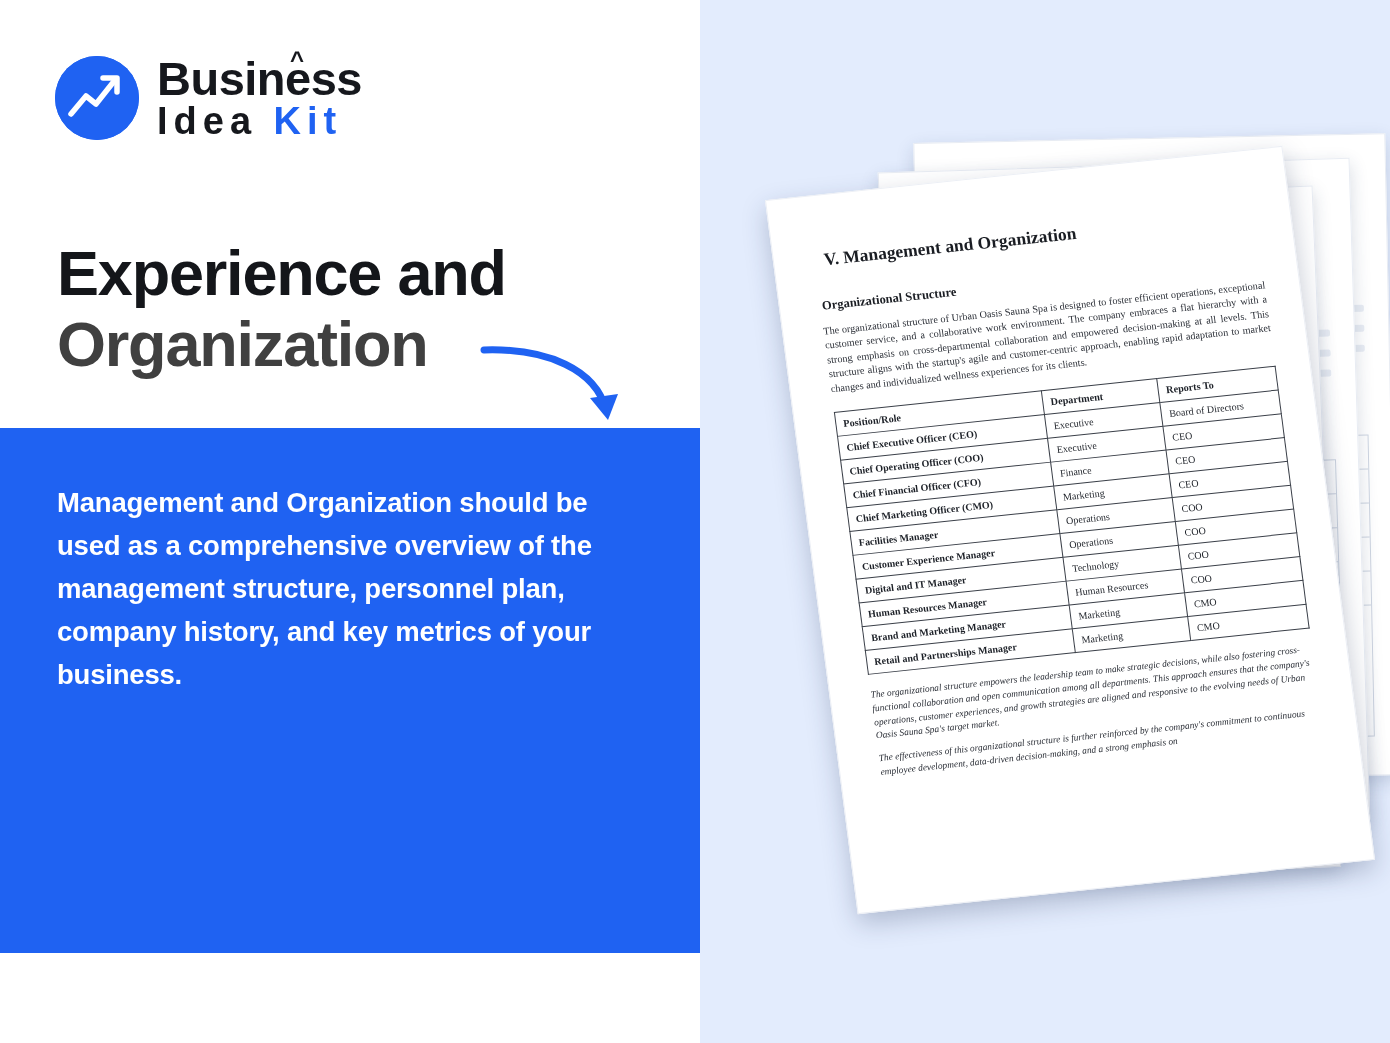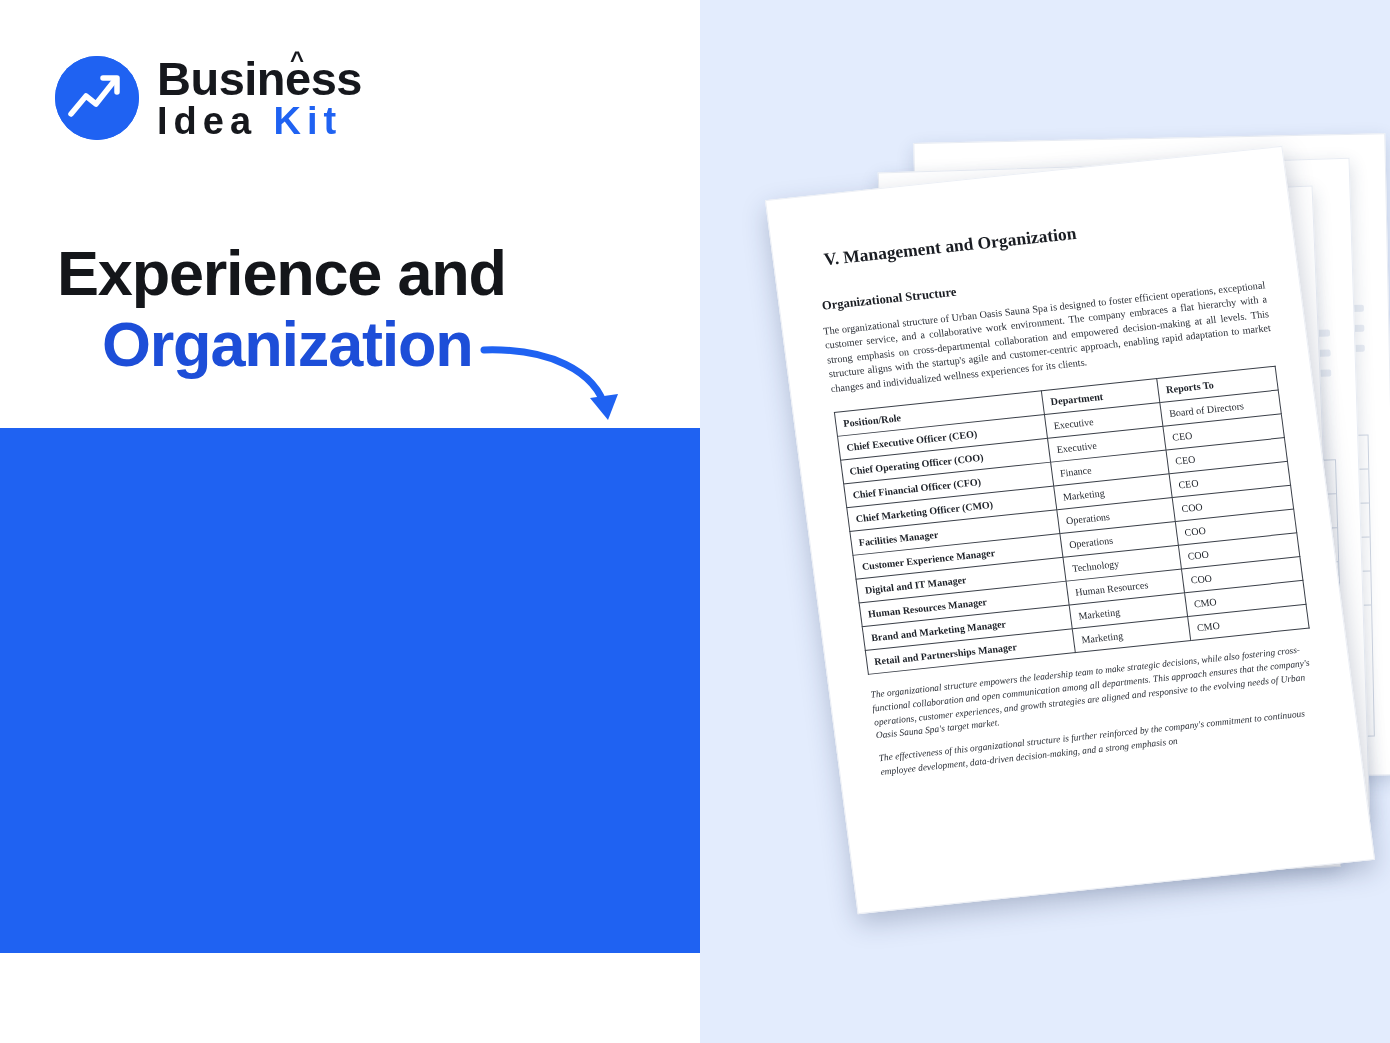--- a/index.html
+++ b/index.html
@@ -93,21 +93,21 @@
     position: absolute;
     left: 57px;
     top: 238px;
     width: 640px;
     font-size: 63px;
     font-weight: bold;
     line-height: 1.12;
     letter-spacing: -1.2px;
     color: #14161a;
   }
-  .headline .accent { color: #1d4ed8; margin-left: 45px; }
+  .headline .accent { color: #404040; }
   
   .arrow-curve {
     position: absolute;
     left: 478px;
     top: 340px;
     width: 150px;
     height: 100px;
   }
   
   .panel-text {
@@ -297,20 +297,21 @@
     <div class="accent">Organization</div>
   </div>
 
   <div class="arrow-curve">
     <svg width="150" height="100" viewBox="0 0 150 100">
       <path d="M6 10 C70 8 118 30 128 70" stroke="#1f62f2" stroke-width="7" fill="none" stroke-linecap="round"></path>
       <path d="M112 58 L130 80 L140 54" fill="#1f62f2"></path>
     </svg>
   </div>
 
+  <div class="panel-text">Management and Organization should be used as a comprehensive overview of the management structure, personnel plan, company history, and key metrics of your business.</div>
 
   <div class="docs">
 
     <div class="sheet back3">
       <div class="sheet-lines">
         <div class="ln"></div>
           <div class="ln"></div>
           <div class="ln"></div>
           <div class="ln s"></div>
       </div>

